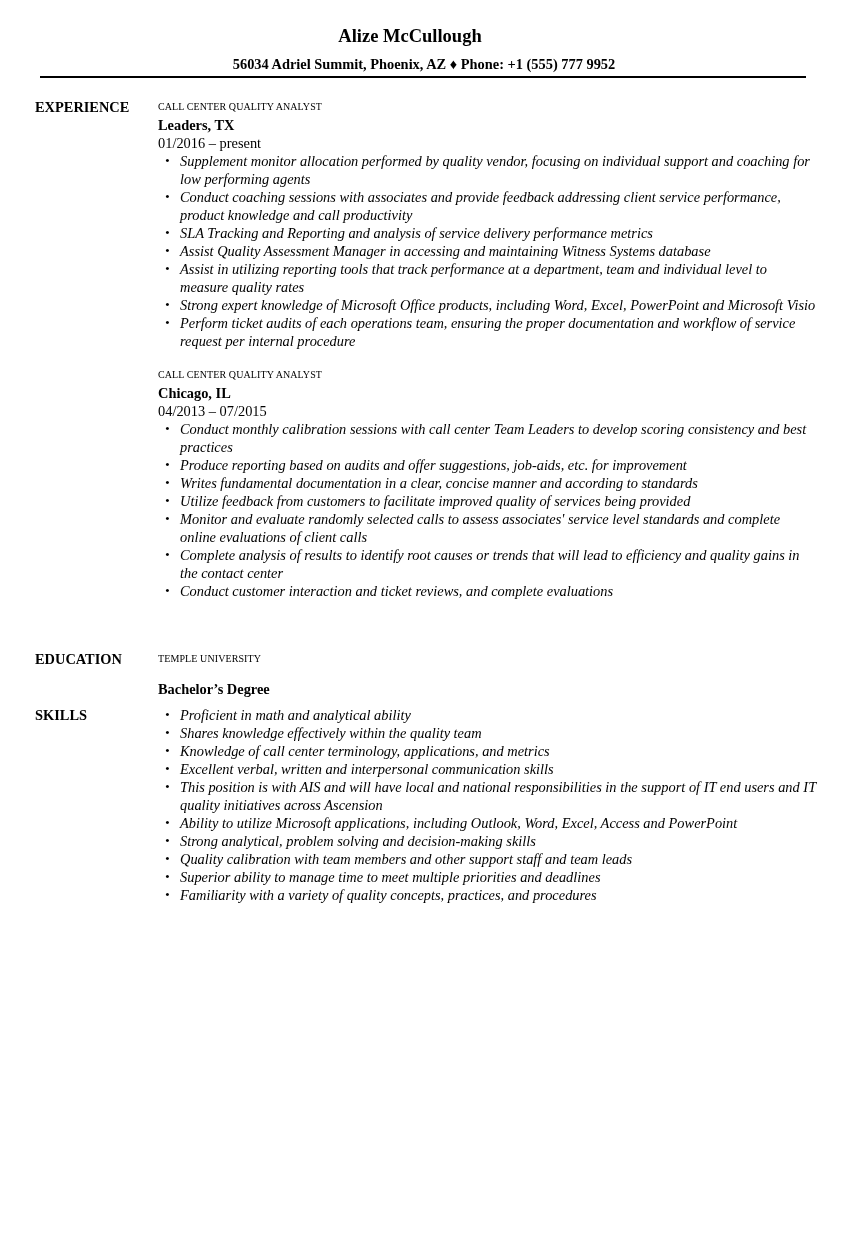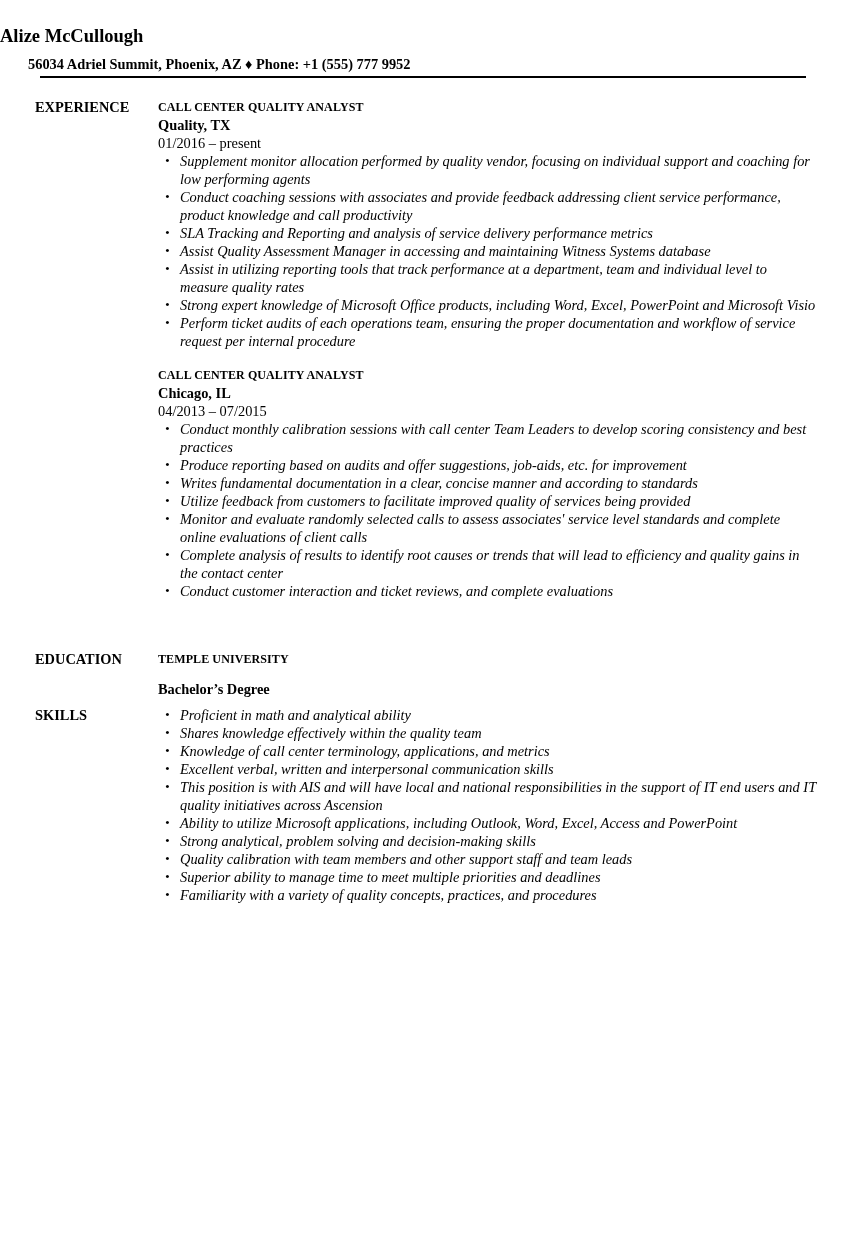--- a/index.html
+++ b/index.html
@@ -1,28 +1,28 @@
 <!DOCTYPE html>
 <html><head>
 <meta charset="utf-8">
 <style>
   html, body { margin: 0; padding: 0; background: #ffffff; }
   body {
     width: 860px; height: 1240px; position: relative; overflow: hidden;
     font-family: "Liberation Serif", "DejaVu Serif", serif;
     color: #000; font-size: 14.4px; line-height: 18px;
   }
-  .header { position: absolute; left: 0; top: 24px; width: 820px; text-align: left; }
+  .header { position: absolute; left: 0; top: 24px; width: 820px; text-align: center; }
   .name { font-size: 18.5px; font-weight: bold; line-height: 24px; }
   .contact { font-size: 14.4px; font-weight: bold; margin-top: 7px; line-height: 18px; padding-left: 28px; }
   .rule { position: absolute; left: 40px; width: 766px; top: 76px; height: 2px; background: #000; }
   .section { position: absolute; left: 0; width: 860px; }
   .sec-title { position: absolute; left: 35px; top: 0; font-weight: bold; font-size: 14.4px; }
   .sec-body { position: absolute; left: 158px; top: 0; width: 660px; }
-  .job-title { font-weight: bold; font-size: 12px; letter-spacing: 0.1px; }
+  .job-title { font-weight: normal; font-size: 10px; letter-spacing: 0.1px; }
   .job-loc { font-weight: bold; }
   ul { margin: 0; padding: 0 0 0 22px; list-style: none; font-style: italic; }
   li { position: relative; }
   li::before { content: "\2022"; position: absolute; left: -15px; top: 0; font-size: 13px; }
   .job { margin-bottom: 16px; }
 </style>
 </head>
 <body>
 
 <div class="header">
@@ -30,21 +30,21 @@
   <div class="contact">56034 Adriel Summit, Phoenix, AZ ♦ Phone: +1 (555) 777 9952</div>
 </div>
 <div class="rule"></div>
 
 <div class="section" style="top:98px;">
   <div class="sec-title">EXPERIENCE</div>
   <div class="sec-body">
 
     <div class="job">
       <div class="job-title">CALL CENTER QUALITY ANALYST</div>
-      <div class="job-loc">Quality, TX</div>
+      <div class="job-loc">Leaders, TX</div>
       <div>01/2016 – present</div>
       <ul>
         <li>Supplement monitor allocation performed by quality vendor, focusing on individual support and coaching for low performing agents</li>
         <li>Conduct coaching sessions with associates and provide feedback addressing client service performance, product knowledge and call productivity</li>
         <li>SLA Tracking and Reporting and analysis of service delivery performance metrics</li>
         <li>Assist Quality Assessment Manager in accessing and maintaining Witness Systems database</li>
         <li>Assist in utilizing reporting tools that track performance at a department, team and individual level to measure quality rates</li>
         <li>Strong expert knowledge of Microsoft Office products, including Word, Excel, PowerPoint and Microsoft Visio</li>
         <li>Perform ticket audits of each operations team, ensuring the proper documentation and workflow of service request per internal procedure</li>
       </ul>

